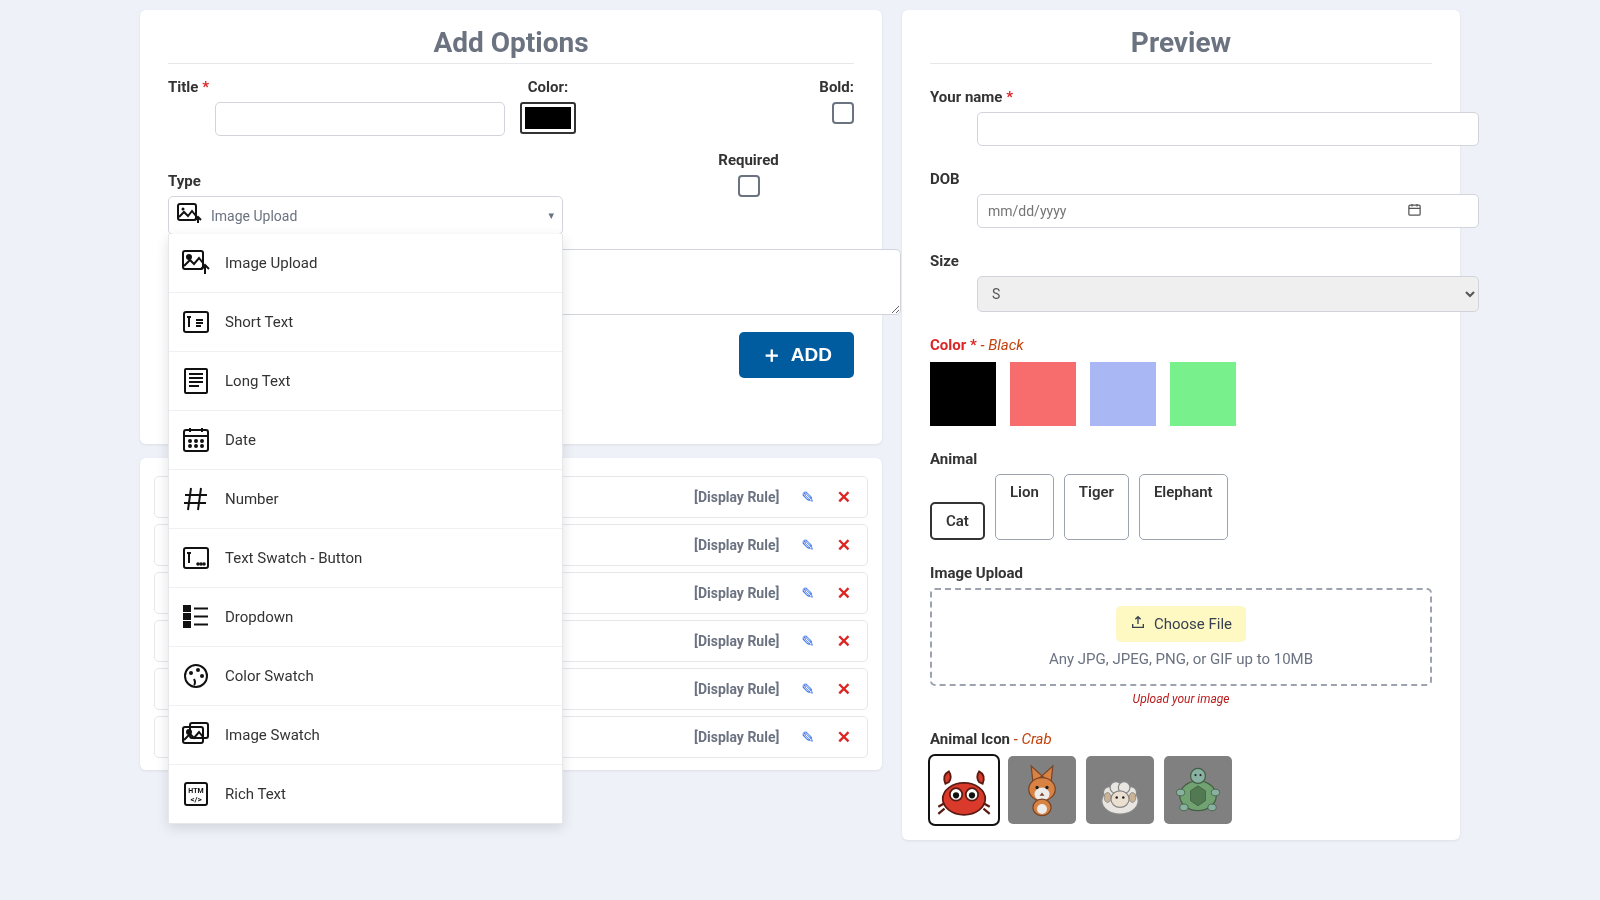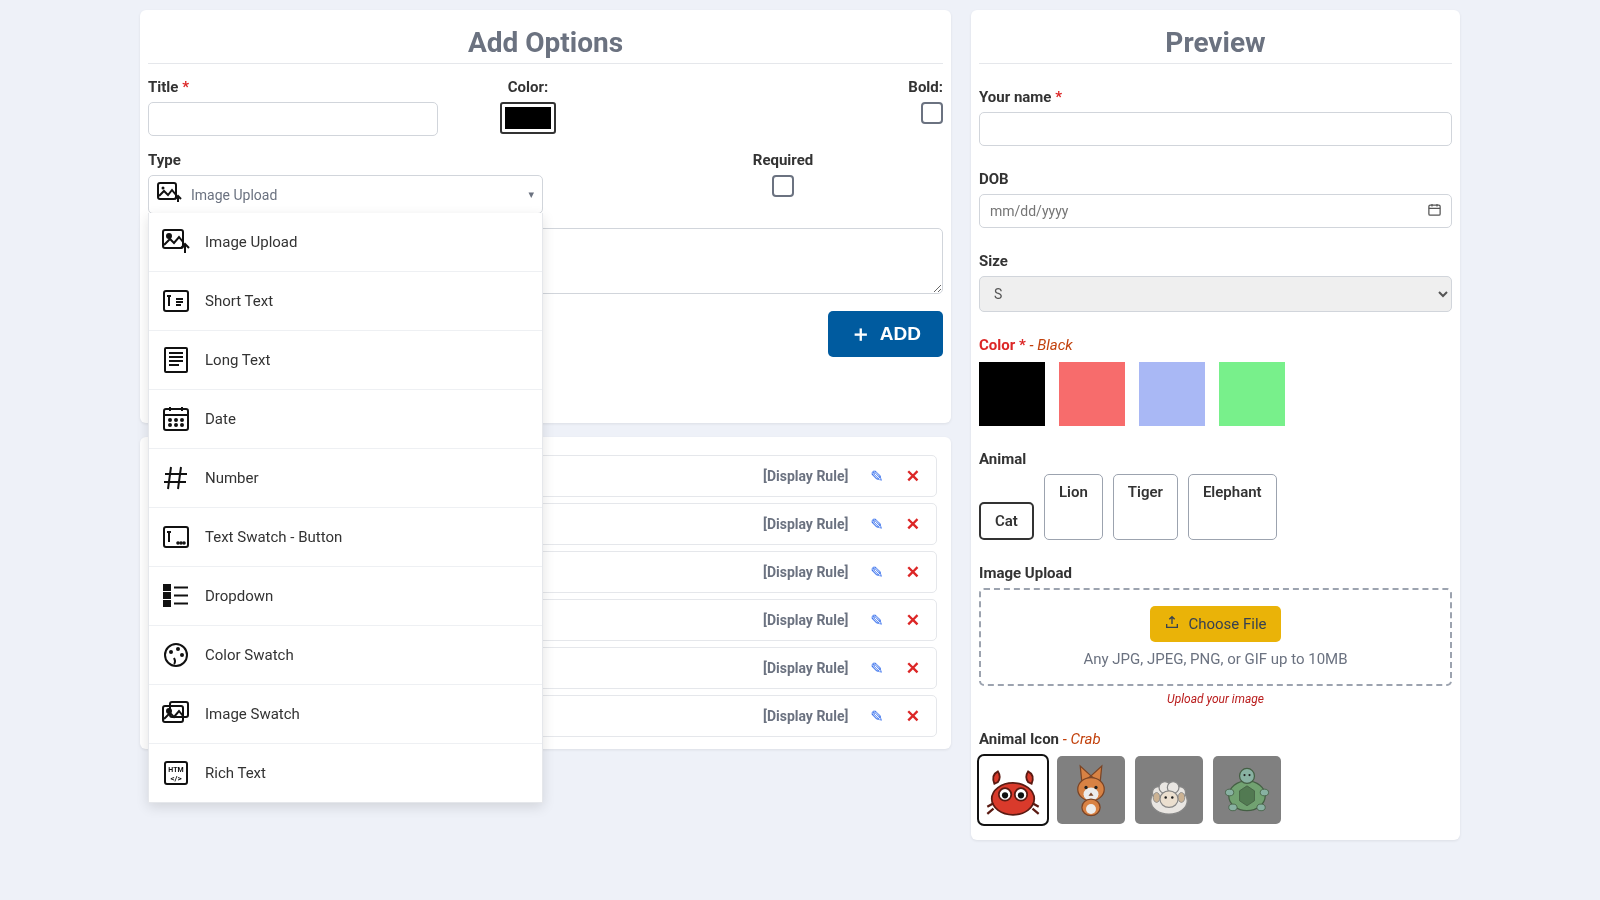--- a/index.html
+++ b/index.html
@@ -1,25 +1,25 @@
 <!DOCTYPE html>
 <html><head>
 <meta charset="utf-8">
 <style>
 * { box-sizing: border-box; margin: 0; padding: 0; }
 body { font-family: -apple-system, BlinkMacSystemFont, "Segoe UI", Roboto, sans-serif; background: #eef1f8; padding: 10px 140px; font-size: 14px; color: #333; }
 .layout { display: flex; gap: 20px; }
 .left-col { flex: 1; display: flex; flex-direction: column; gap: 14px; }
-.right-col { width: 489px; }
-.card { background: #fff; border-radius: 6px; box-shadow: 0 1px 3px rgba(0,0,0,0.08); padding: 16px 8px; }
+.right-col { width: 558px; }
+.card { background: #fff; border-radius: 6px; box-shadow: 0 1px 3px rgba(0,0,0,0.08); padding: 16px 28px; }
 .card-title { text-align: center; font-size: 28px; font-weight: 700; color: #6b7280; border-bottom: 1px solid #e5e7eb; padding-bottom: 4px; margin-bottom: 14px; }
 .field-label { font-weight: 700; font-size: 15px; margin-bottom: 6px; }
 .req { color: #dc2626; }
 .row { display: flex; gap: 20px; margin-bottom: 14px; }
-input[type=text], textarea, select { width: 100%; border: 1px solid #d1d5db; border-radius: 5px; padding: 8px 10px; font-size: 14px; font-family: inherit; color: #555; }
+input[type=text], textarea, select { width: 100%; border: 1px solid #d1d5db; border-radius: 5px; padding: 8px 10px; font-size: 14px; font-family: inherit; color: #555; margin-left: 47px; }
 .color-well { border: 2px solid #333; padding: 3px; display: inline-block; border-radius: 3px; }
 .color-well-inner { background: #000; width: 46px; height: 22px; }
 .bold-box, .req-box { width: 22px; height: 22px; border: 2px solid #6b7280; border-radius: 4px; display: inline-block; }
 .type-wrap { position: relative; width: 395px; }
 .type-select { border: 1px solid #d1d5db; border-radius: 5px; padding: 6px 8px; display: flex; align-items: center; gap: 8px; color: #6b7280; cursor: pointer; }
 .type-select .sel-chevron { margin-left: auto; font-size: 11px; color: #6b7280; }
 .type-dd { position: absolute; top: 38px; left: 0; width: 100%; background: #fff; border: 1px solid #e5e7eb; border-top: none; box-shadow: 0 4px 12px rgba(0,0,0,0.12); z-index: 50; }
 .type-dd-item { display: flex; align-items: center; gap: 12px; padding: 12px 10px; border-bottom: 1px solid #eef0f3; cursor: pointer; font-size: 15px; color: #333; }
 .type-dd-item:last-child { border-bottom: none; }
 .dd-icon { width: 34px; height: 34px; display: flex; align-items: center; justify-content: center; }
@@ -39,21 +39,21 @@
 .preview-field label { display: block; font-weight: 700; margin-bottom: 6px; font-size: 15px; margin-top: 24px; }
 .color-label { color: #dc2626; font-weight: 700; }
 .color-val { color: #c2410c; font-style: italic; font-weight: 400; }
 .swatches { display: flex; gap: 14px; margin-top: 8px; }
 .swatch { width: 66px; height: 64px; cursor: pointer; outline: 2px solid #fff; }
 .swatch.selected { outline: 5px solid #fff; box-shadow: 0 0 0 1px #555; }
 .text-swatches { display: flex; gap: 10px; }
 .text-swatch { border: 1px solid #9ca3af; border-radius: 5px; padding: 8px 14px; font-size: 15px; cursor: pointer; color: #333; font-weight: 600; }
 .text-swatch.selected { border: 2px solid #333; margin-top: 28px; }
 .upload-zone { border: 2px dashed #9ca3af; border-radius: 5px; padding: 16px; text-align: center; }
-.choose-file { background: #eab308; color: #374151; padding: 8px 14px; border-radius: 5px; display: inline-flex; align-items: center; gap: 8px; cursor: pointer; font-size: 15px; }
+.choose-file { background: #fef9c3; color: #374151; padding: 8px 14px; border-radius: 5px; display: inline-flex; align-items: center; gap: 8px; cursor: pointer; font-size: 15px; }
 .upload-hint { font-size: 15px; color: #6b7280; margin-top: 8px; }
 .upload-sub { font-size: 12px; color: #b91c1c; font-style: italic; margin-top: 6px; text-align: center; }
 .img-swatches { display: flex; gap: 10px; margin-top: 8px; }
 .img-swatch { width: 68px; height: 68px; border-radius: 5px; cursor: pointer; display: flex; align-items: center; justify-content: center; background: #808080; position: relative; overflow: hidden; }
 .img-swatch.selected { box-shadow: 0 0 0 2px #111; }
 .preview-card .card-title { margin-bottom: 18px; }
 </style>
 </head>
 <body>
 
@@ -71,21 +71,21 @@
           <div class="field-label">Color:</div>
           <div class="color-well"><div class="color-well-inner"></div></div>
         </div>
         <div style="flex:1; text-align:right;">
           <div class="field-label">Bold:</div>
           <span class="bold-box"></span>
         </div>
       </div>
 
       <div class="row">
-        <div style="width:395px;">
+        <div style="width:395px;margin-top:21px;">
           <div class="field-label">Type</div>
           <div class="type-wrap">
             <div class="type-select">
               <span>
                 <svg width="26" height="22" viewBox="0 0 26 22">
                     <rect x="1" y="1" width="18" height="16" rx="2" stroke="#111" stroke-width="2" fill="none"></rect>
                     <circle cx="6" cy="6" r="1.5" fill="#111"></circle>
                     <path d="M2 14 L7 9 L11 13 L15 8 L19 13" stroke="#111" stroke-width="2" fill="none"></path>
                     <path d="M21 14 L21 20 M18 17 L21 14 L24 17" stroke="#111" stroke-width="2" fill="none"></path>
                   </svg>

